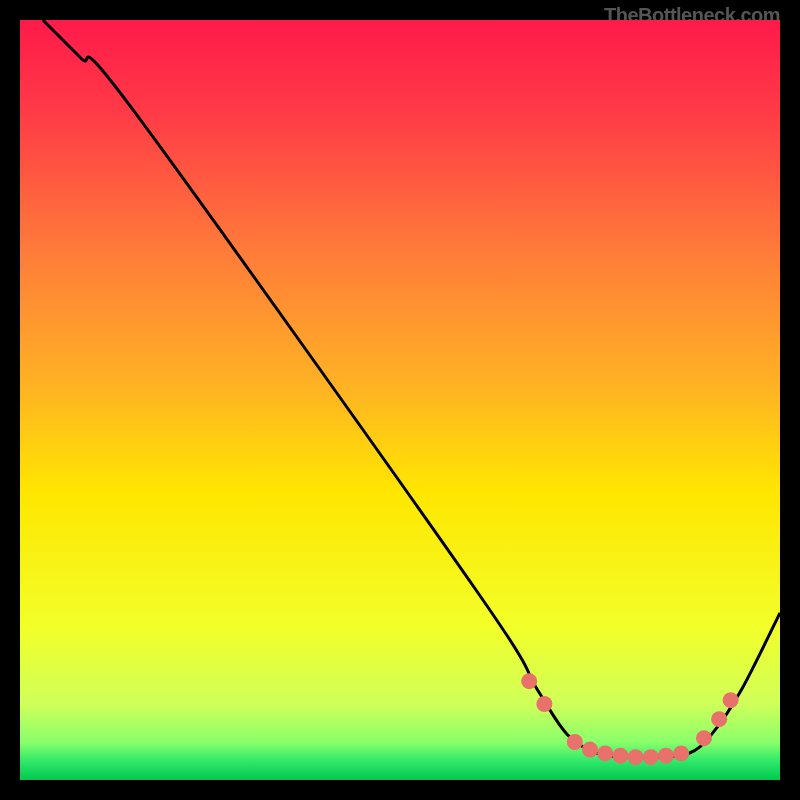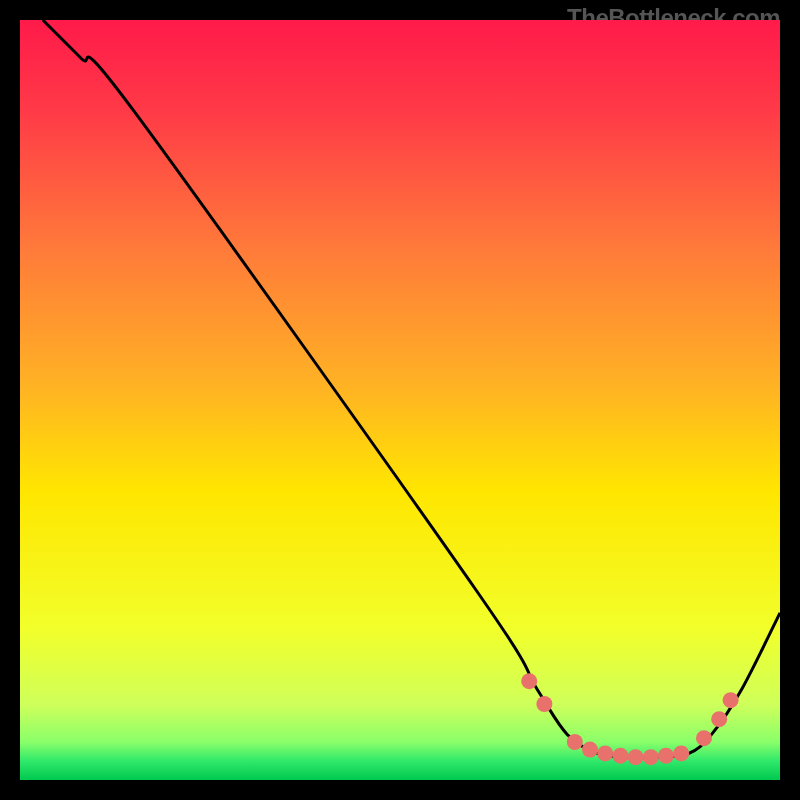--- a/index.html
+++ b/index.html
@@ -1,19 +1,19 @@
 <!DOCTYPE html>
 <html><head>
 <meta charset="utf-8">
 <style>
   * { margin: 0; padding: 0; box-sizing: border-box; }
   body { width: 800px; height: 800px; background: #000; position: relative; font-family: Arial, sans-serif; }
   .frame { position: absolute; top: 0; left: 0; width: 800px; height: 800px; background: #000; }
   .plot-area { position: absolute; top: 20px; left: 20px; width: 760px; height: 760px; }
-  .watermark { position: absolute; top: 4px; right: 20px; color: #555; font-size: 24px; font-weight: bold; letter-spacing: -0.5px; }
+  .watermark { position: absolute; top: 4px; right: 20px; color: #555; font-size: 20px; font-weight: bold; letter-spacing: -0.5px; }
   svg { display: block; }
 </style>
 </head>
 <body>
 
 <div class="frame">
 
   <div class="watermark">TheBottleneck.com</div>
 
   <div class="plot-area">

